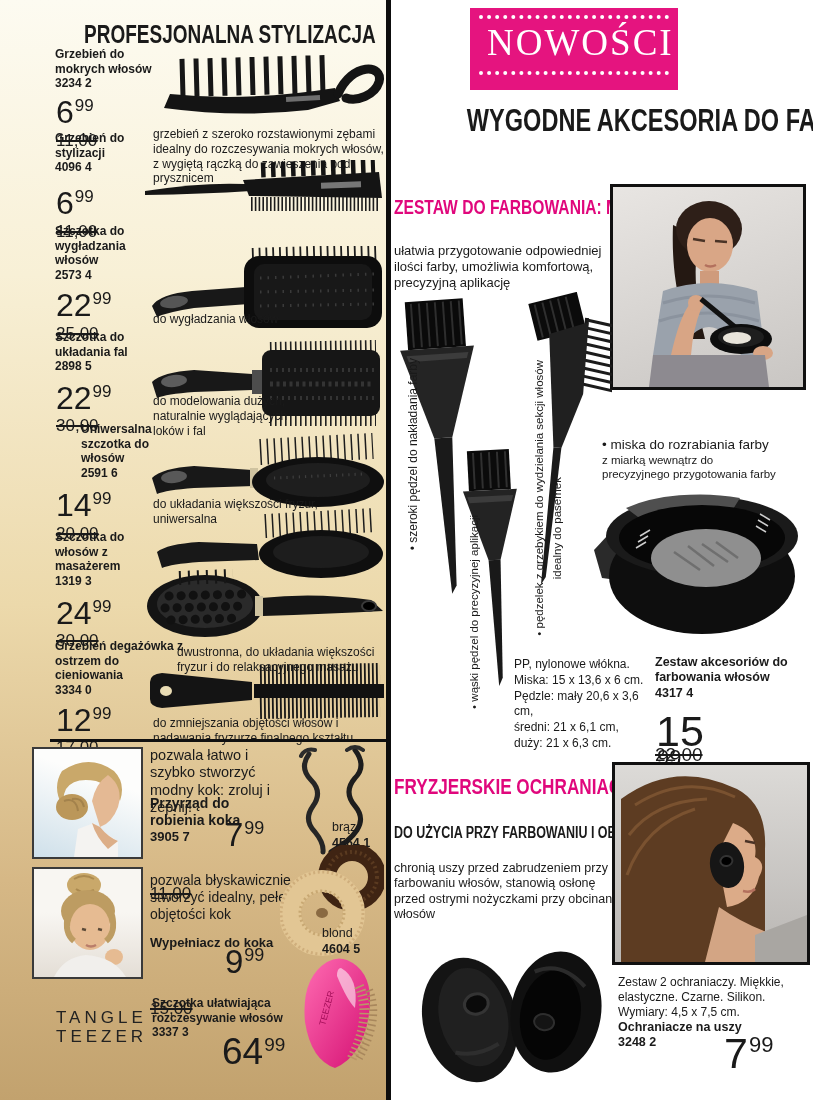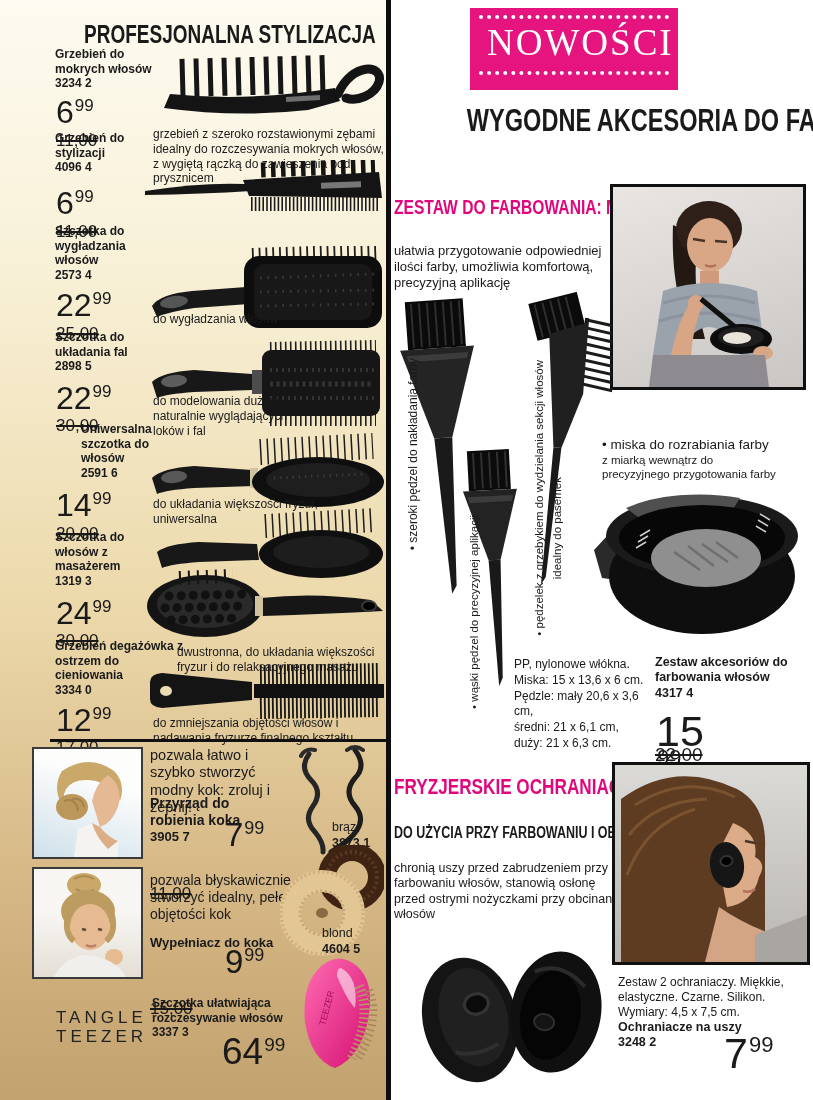--- a/index.html
+++ b/index.html
@@ -215,21 +215,21 @@
   <div class="abs old" style="left:150px;top:837px;">11,00</div>
   <div class="abs price md" style="left:225px;top:821px;">
       <span class="zl">7</span>
       <span class="gr">99</span>
     </div>
   <svg class="abs" style="left:281px;top:742px;" width="102" height="122" viewBox="0 0 102 122">
     <path d="M28,12 q-10,14 2,26 q12,12 2,26 q-10,14 2,26 q9,11 8,20" fill="none" stroke="#262626" stroke-width="5" stroke-linecap="round"></path>
     <path d="M74,8 q12,16 0,28 q-12,14 0,28 q10,12 2,24 q-7,11 -26,22" fill="none" stroke="#1d1d1d" stroke-width="5" stroke-linecap="round"></path>
     <path d="M20,14 q4,-8 14,-6 M66,8 q8,-6 16,0" fill="none" stroke="#2c2c2c" stroke-width="4" stroke-linecap="round"></path>
   </svg>
-  <div class="abs variant" style="left:332px;top:820px;"><span>brąz</span><b>3873 1</b></div>
+  <div class="abs variant" style="left:332px;top:820px;"><span>brąz</span><b>4564 1</b></div>
 
   <div class="photo thin" style="left:32px;top:867px;width:111px;height:112px;border-color:#3a3a3a;background:linear-gradient(180deg,#f8f6f2 40%,#e4ded6 100%);">
     <svg width="107" height="108" viewBox="0 0 107 108">
       <ellipse cx="50" cy="16" rx="17" ry="12" fill="#c9a86a"></ellipse>
       <path d="M40,10 q10,-6 20,0 M42,20 q8,6 18,1" stroke="#ab8a50" stroke-width="2" fill="none"></path>
       <ellipse cx="54" cy="42" rx="27" ry="21" fill="#bd9c62"></ellipse>
       <ellipse cx="56" cy="58" rx="20" ry="23" fill="#e6bb92"></ellipse>
       <path d="M34,46 q-4,18 6,26 M78,46 q4,18 -6,26" stroke="#bd9c62" stroke-width="6" fill="none"></path>
       <path d="M48,60 l4,1 M64,60 l4,1" stroke="#5b4a38" stroke-width="2.5"></path>
       <path d="M52,76 q5,3 10,0" stroke="#b97d6a" stroke-width="2.5" fill="none"></path>

